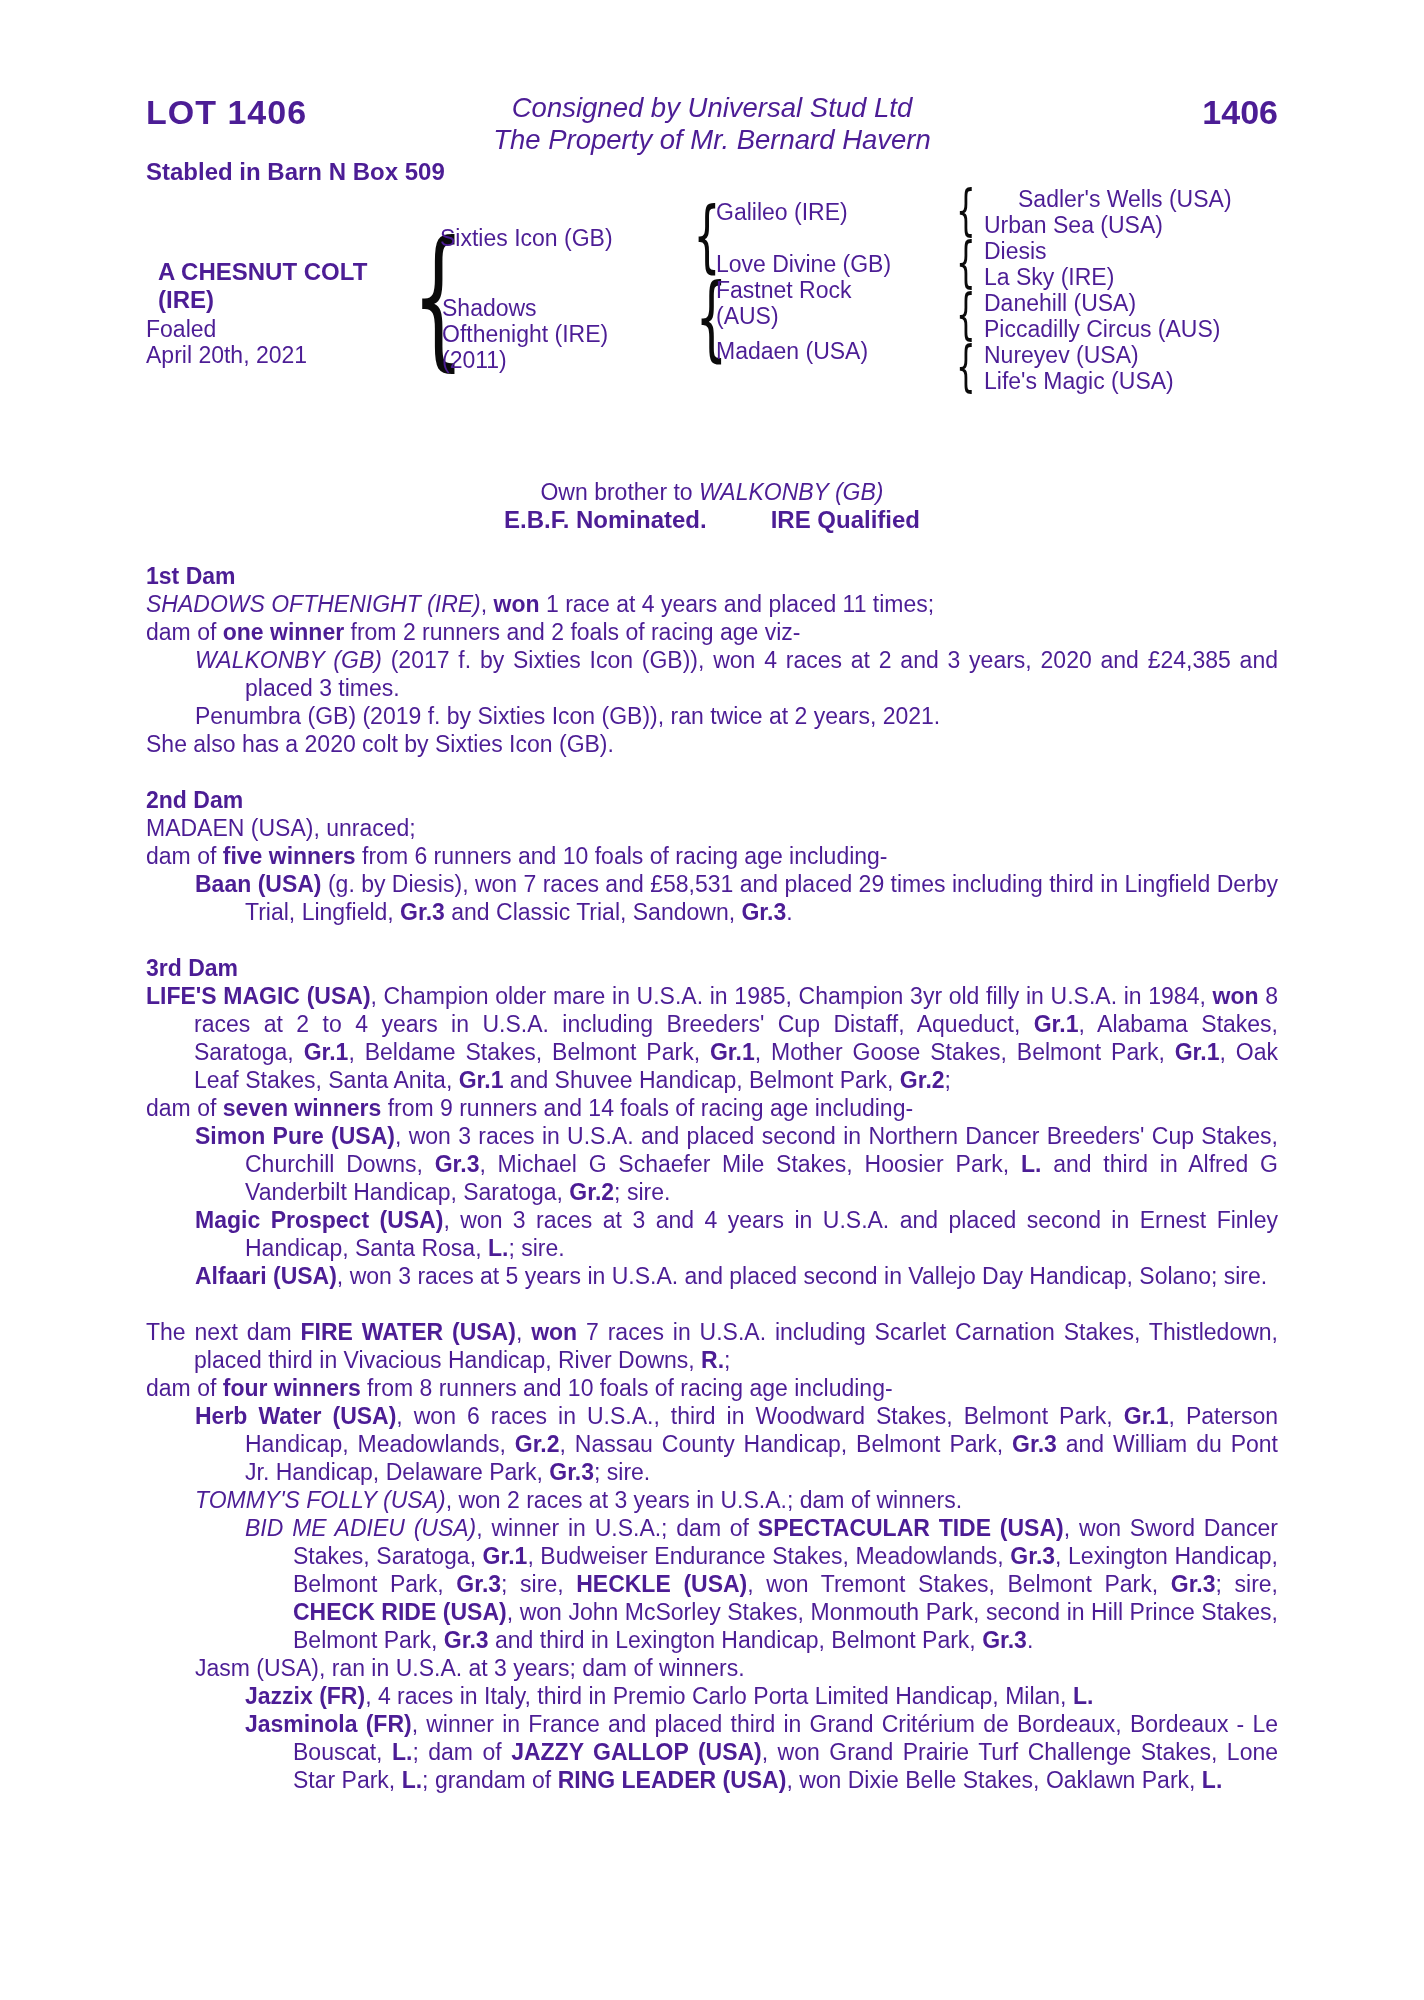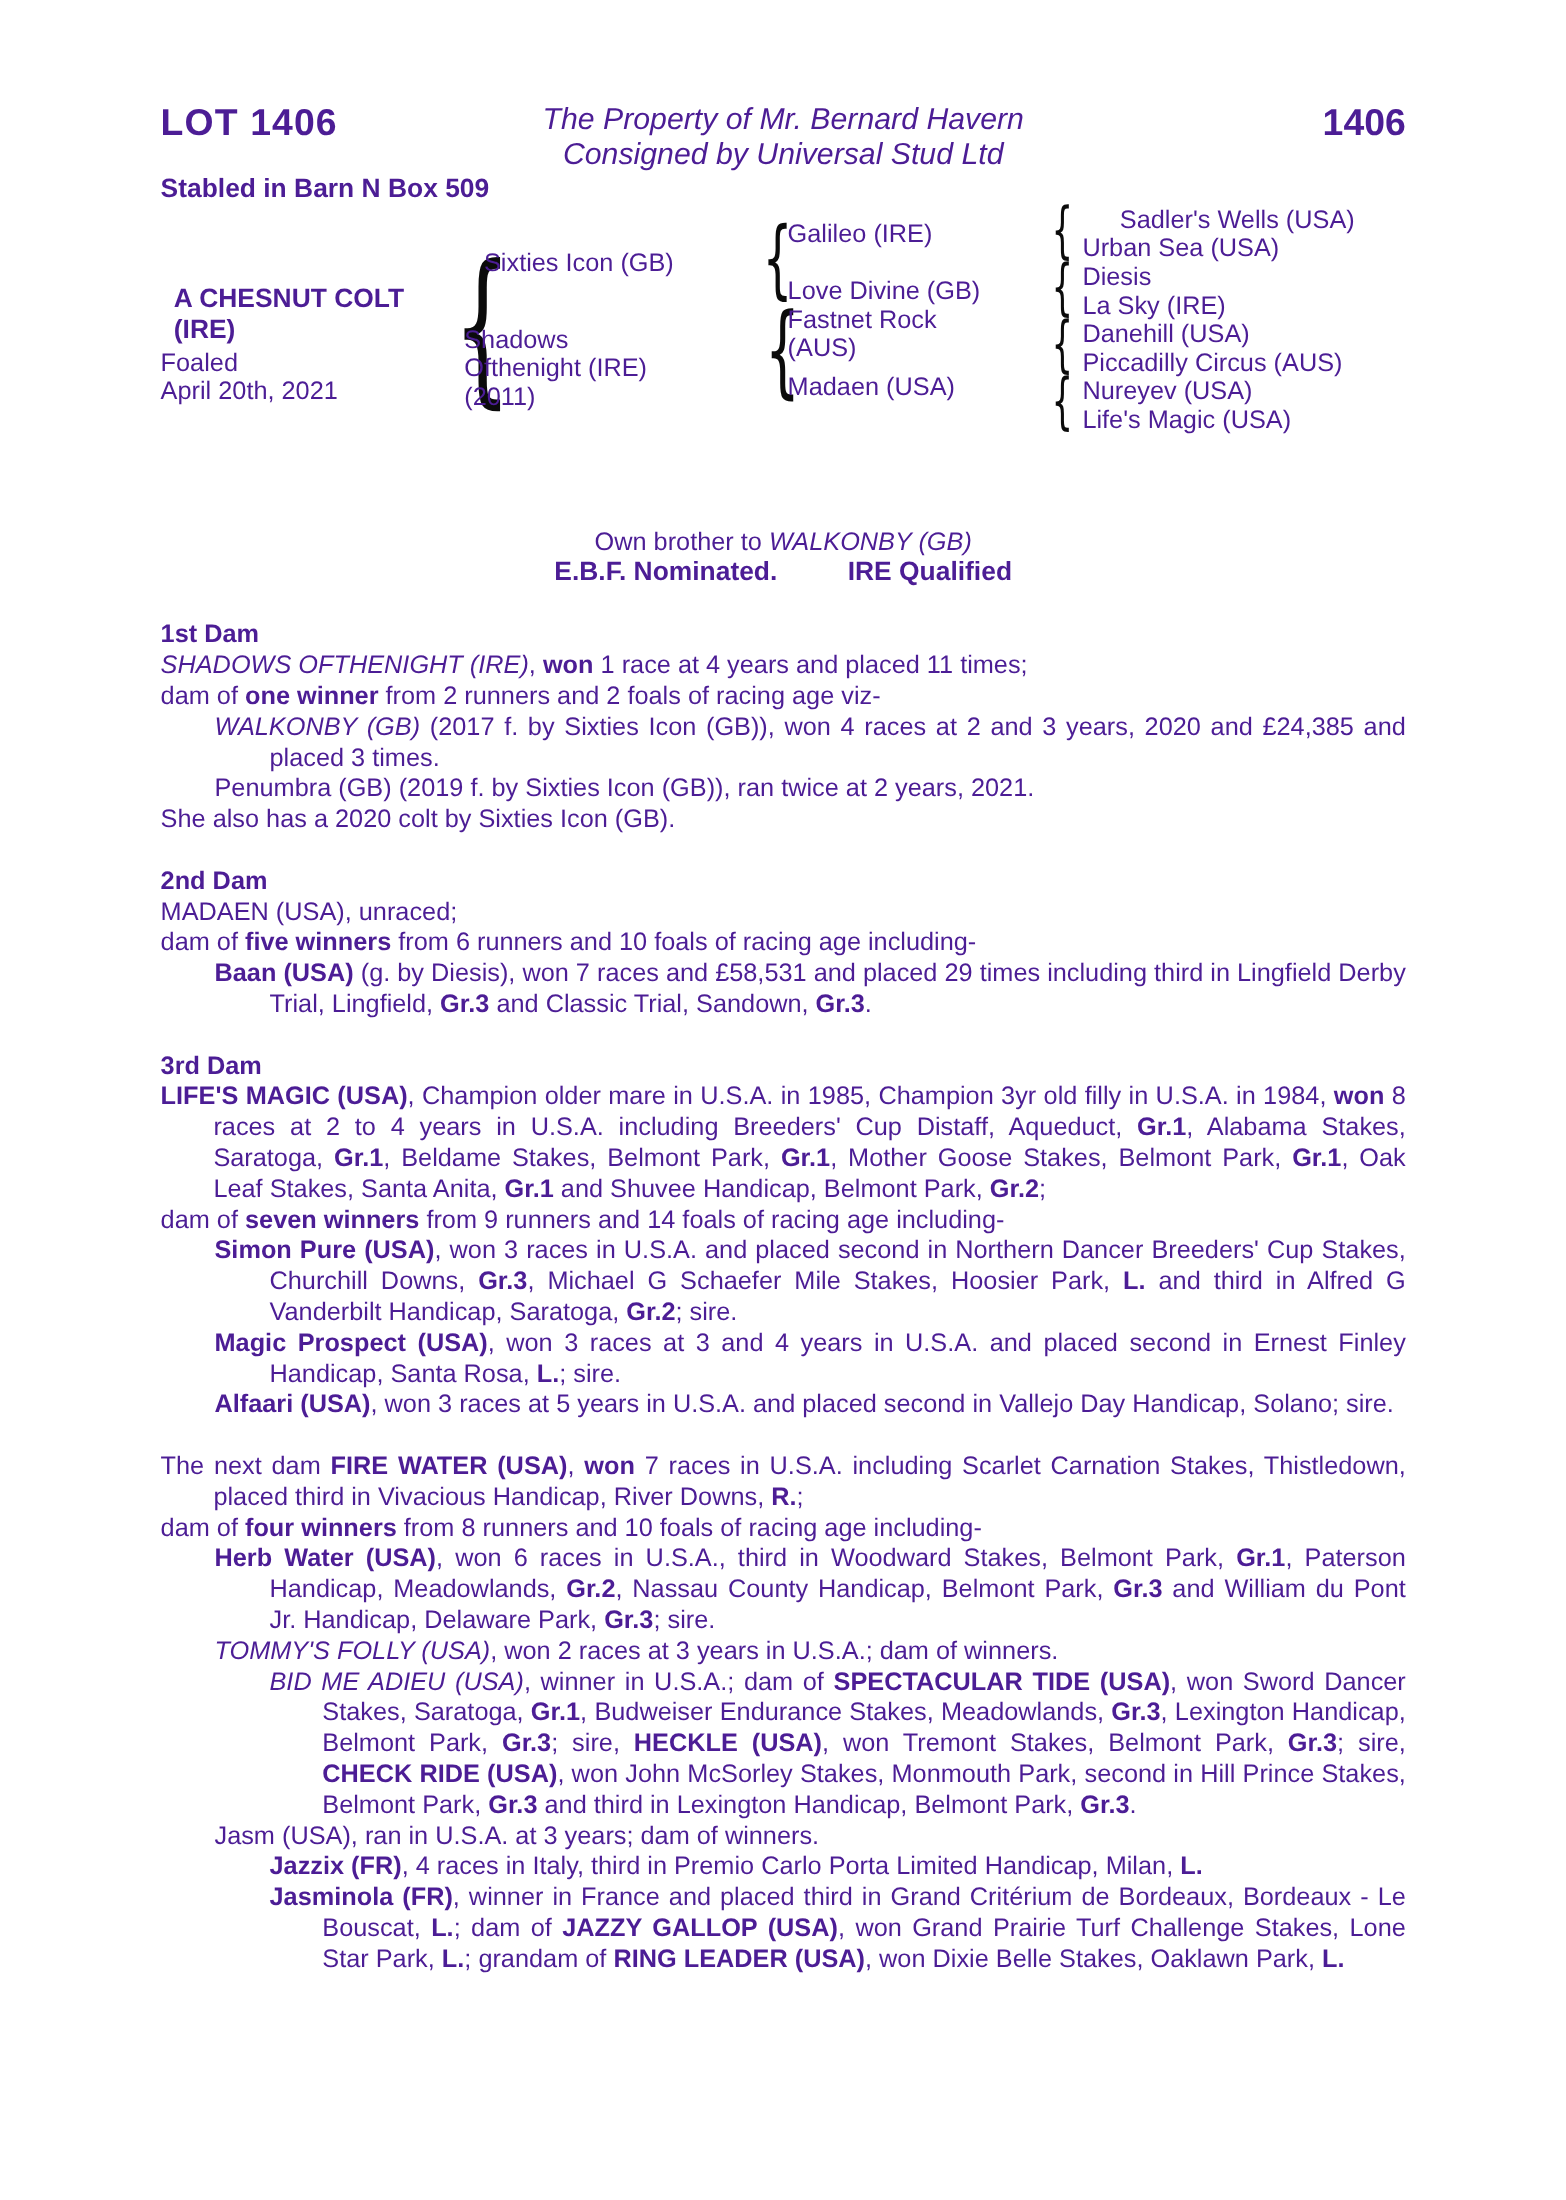--- a/index.html
+++ b/index.html
@@ -50,22 +50,22 @@
 </style>
 </head>
 <body>
 
 <div class="page">
   <div class="content">
 
     <div class="header">
       <div class="lot">LOT 1406</div>
       <div class="consignor">
+        <div>Consigned by Universal Stud Ltd</div>
         <div>The Property of Mr. Bernard Havern</div>
-        <div>Consigned by Universal Stud Ltd</div>
       </div>
       <div class="pagenum">1406</div>
     </div>
 
     <div class="stabled">Stabled in Barn N Box 509</div>
 
     <div class="pedigree">
 
       <div class="ped wrap subject" style="left:0;top:72px;">A CHESNUT COLT (IRE)</div>
       <div class="ped" style="left:0;top:130px;">Foaled</div>
@@ -73,21 +73,21 @@
 
       <div class="brace" id="br1"></div>
       <div class="brace" id="br2a"></div>
       <div class="brace" id="br2b"></div>
       <div class="brace" id="br3a"></div>
       <div class="brace" id="br3b"></div>
       <div class="brace" id="br3c"></div>
       <div class="brace" id="br3d"></div>
 
       <div class="ped" style="left:294px;top:39px;">Sixties Icon (GB)</div>
-      <div class="ped wrap" style="left:276px;top:109px;width:190px;">Shadows Ofthenight (IRE) (2011)</div>
+      <div class="ped wrap" style="left:296px;top:109px;width:190px;">Shadows Ofthenight (IRE) (2011)</div>
 
       <div class="ped" style="left:570px;top:13px;">Galileo (IRE)</div>
       <div class="ped" style="left:570px;top:65px;">Love Divine (GB)</div>
       <div class="ped wrap" style="left:570px;top:91px;width:150px;">Fastnet Rock (AUS)</div>
       <div class="ped" style="left:570px;top:152px;">Madaen (USA)</div>
 
       <div class="ped" style="left:872px;top:0;">Sadler's Wells (USA)</div>
       <div class="ped" style="left:838px;top:26px;">Urban Sea (USA)</div>
       <div class="ped" style="left:838px;top:52px;">Diesis</div>
       <div class="ped" style="left:838px;top:78px;">La Sky (IRE)</div>

